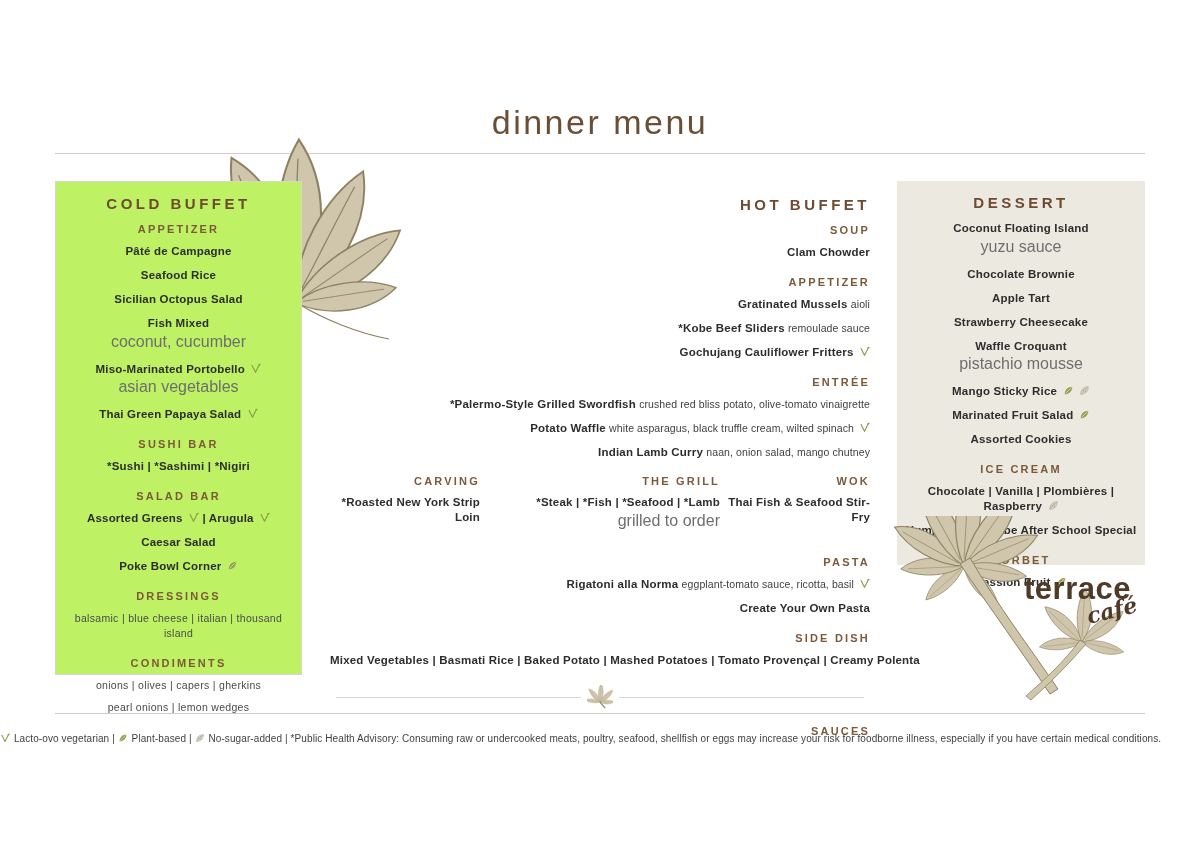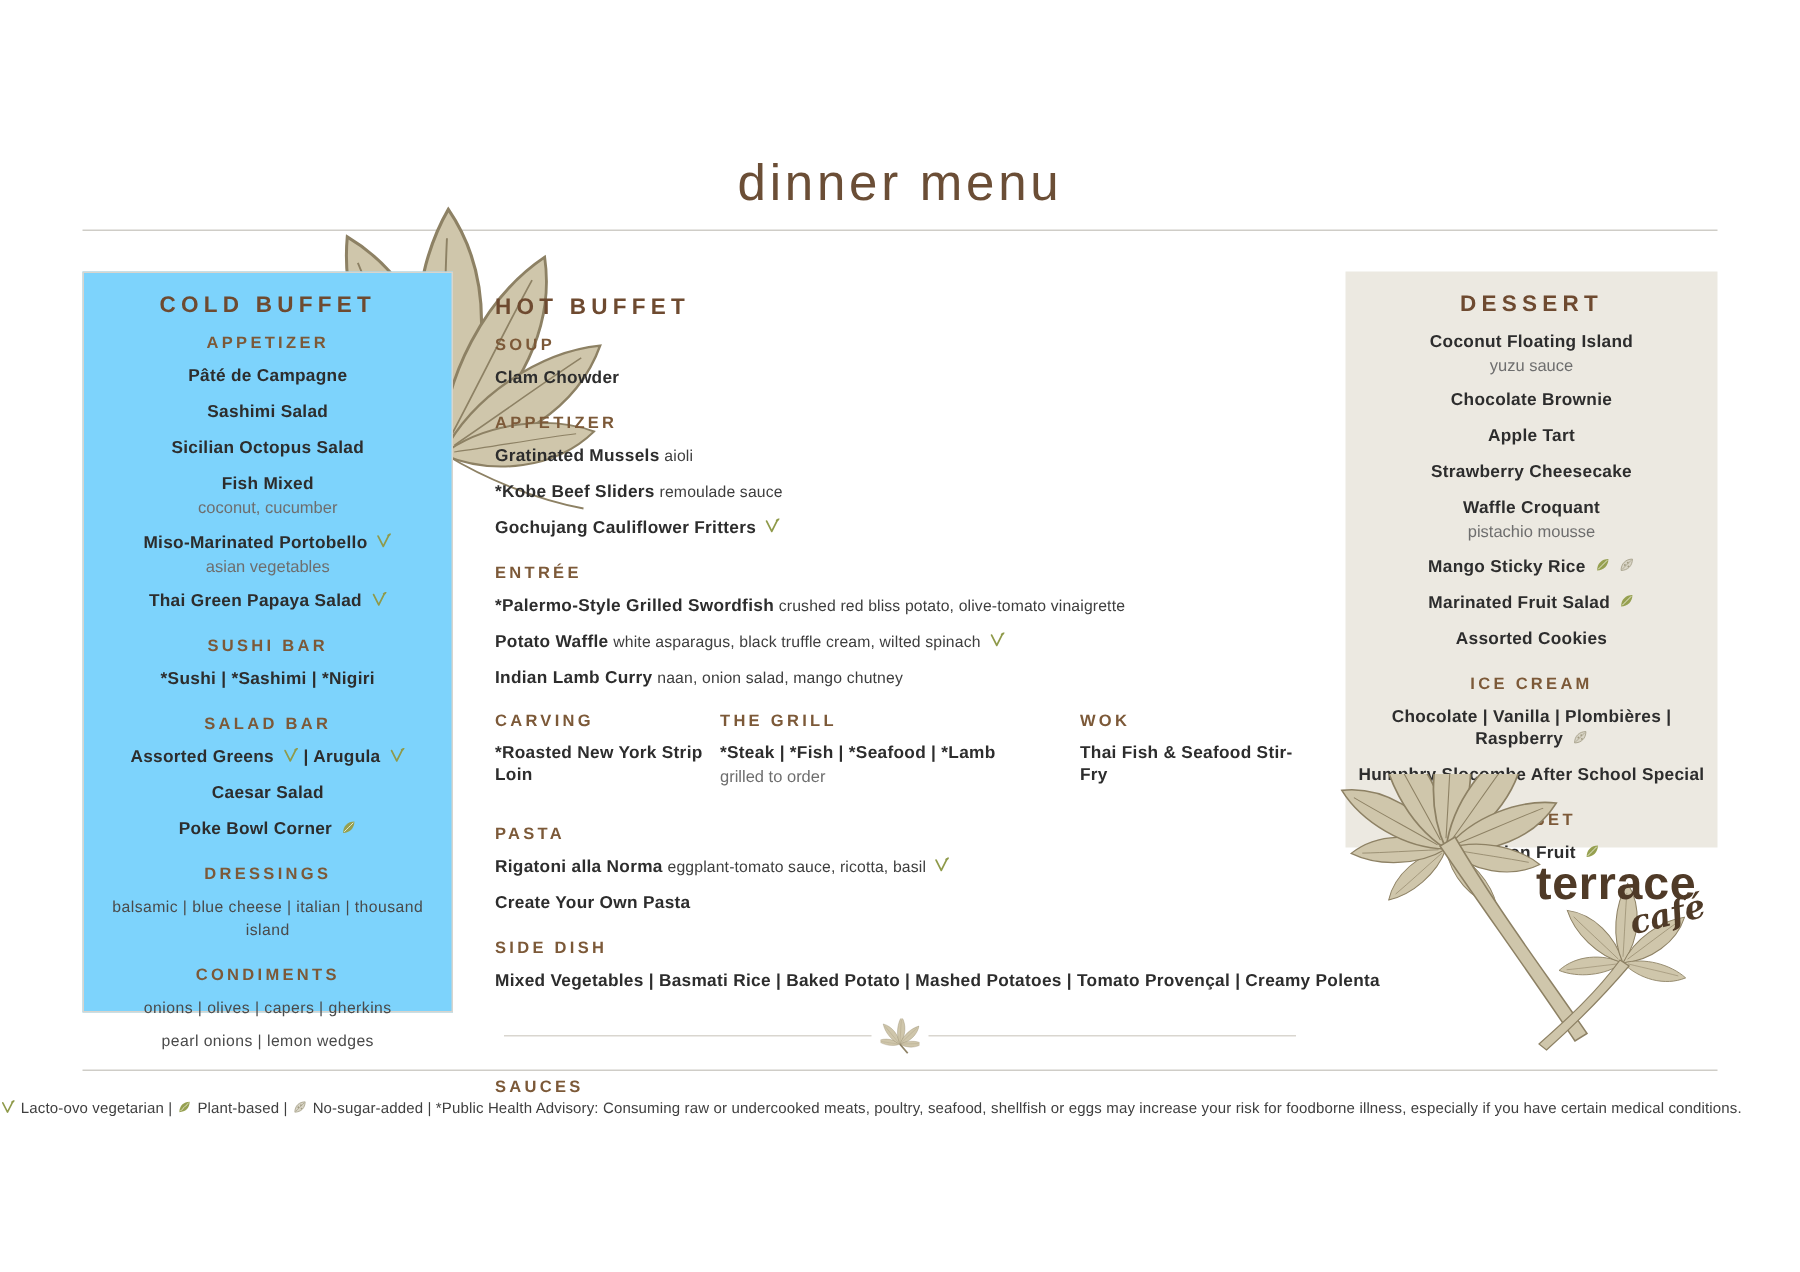--- a/index.html
+++ b/index.html
@@ -23,26 +23,26 @@
   }
 
   
   .deco{position:absolute;pointer-events:none;}
   .deco-topleft{left:145px;top:78px;z-index:1;}
   .deco-palm{left:852px;top:516px;z-index:2;}
 
   
   .panel-cold{
     position:absolute;left:55px;top:181px;width:247px;height:494px;
-    background:#7dd3fc;border:1px solid #d8d5ce;z-index:2;
+    background:#bef264;border:1px solid #d8d5ce;z-index:2;
     text-align:center;padding:13px 9px;box-sizing:border-box;
   }
   .col-hot{
     position:absolute;left:330px;top:196px;width:540px;
-    text-align:left;z-index:1;
+    text-align:right;z-index:1;
   }
   .panel-dessert{
     position:absolute;left:897px;top:181px;width:248px;height:384px;
     background:#ece9e1;z-index:1;
     text-align:center;padding:13px 8px;box-sizing:border-box;
   }
 
   .col-heading{
     font-size:15px;font-weight:bold;letter-spacing:3.5px;
     color:#6e4a30;margin:0 0 2px 0;
@@ -50,21 +50,21 @@
   .sec-heading{
     font-size:11px;font-weight:bold;letter-spacing:2.2px;
     color:#7c5938;margin:16px 0 9px 0;
   }
   .sec:first-child .sec-heading{margin-top:11px;}
   .panel-dessert .sec:first-child{margin-top:10px;}
 
   .item{margin:0 0 9px 0;font-size:11.5px;line-height:1.3;}
   .iname{font-weight:bold;color:#2d2d2d;letter-spacing:0.2px;margin-top:24px;}
   .idesc{font-weight:normal;color:#3e3e3e;font-size:10.5px;letter-spacing:0.1px;}
-  .isub{color:#6e6e6e;font-size:11px;margin-top:1px;font-weight:normal;}
+  .isub{color:#6e6e6e;font-size:16px;margin-top:1px;font-weight:normal;}
   .item.plain{margin-bottom:7px;}
   .item.plain .iname{font-weight:normal;color:#4a4a4a;font-size:10.5px;letter-spacing:0.3px;}
 
   
   .col-hot .sec > .item{white-space:nowrap;}
   .trio .item{white-space:normal;}
 
   
   .trio{display:flex;margin:15px 0 0 0;}
   .trio .tcol:nth-child(1){width:150px;}
@@ -153,21 +153,21 @@
     </g>
     <path d="M228 124 C212 146 192 164 174 180 L179 184 C198 167 217 148 234 128 Z" fill="#cfc6ab" stroke="#8d8164" stroke-width="0.8"></path>
   </svg>
 
   <section class="panel-cold">
     <h2 class="col-heading">COLD BUFFET</h2>
     <div id="col-cold">
         <div class="sec">
           <div class="sec-heading">APPETIZER</div>
           <div class="item"><span class="iname">Pâté de Campagne</span></div>
-          <div class="item"><span class="iname">Sashimi Salad</span></div>
+          <div class="item"><span class="iname">Seafood Rice</span></div>
           <div class="item"><span class="iname">Sicilian Octopus Salad</span></div>
           <div class="item"><span class="iname">Fish Mixed</span><div class="isub">coconut, cucumber</div></div>
           <div class="item"><span class="iname">Miso-Marinated Portobello <span class="mi"><svg viewBox="0 0 16 16">
                   <path d="M3 3.5 8 13.5 13 3.5" fill="none" stroke="#8f9a4a" stroke-width="1.7" stroke-linecap="round" stroke-linejoin="round"></path>
                   <path d="M11.8 2.6C12.8 1.2 14.6 .7 15.6 1c-.1 1.5-1.3 2.8-3 2.9z" fill="#8f9a4a"></path>
                 </svg></span></span><div class="isub">asian vegetables</div></div>
           <div class="item"><span class="iname">Thai Green Papaya Salad <span class="mi"><svg viewBox="0 0 16 16">
                   <path d="M3 3.5 8 13.5 13 3.5" fill="none" stroke="#8f9a4a" stroke-width="1.7" stroke-linecap="round" stroke-linejoin="round"></path>
                   <path d="M11.8 2.6C12.8 1.2 14.6 .7 15.6 1c-.1 1.5-1.3 2.8-3 2.9z" fill="#8f9a4a"></path>
                 </svg></span></span></div>

